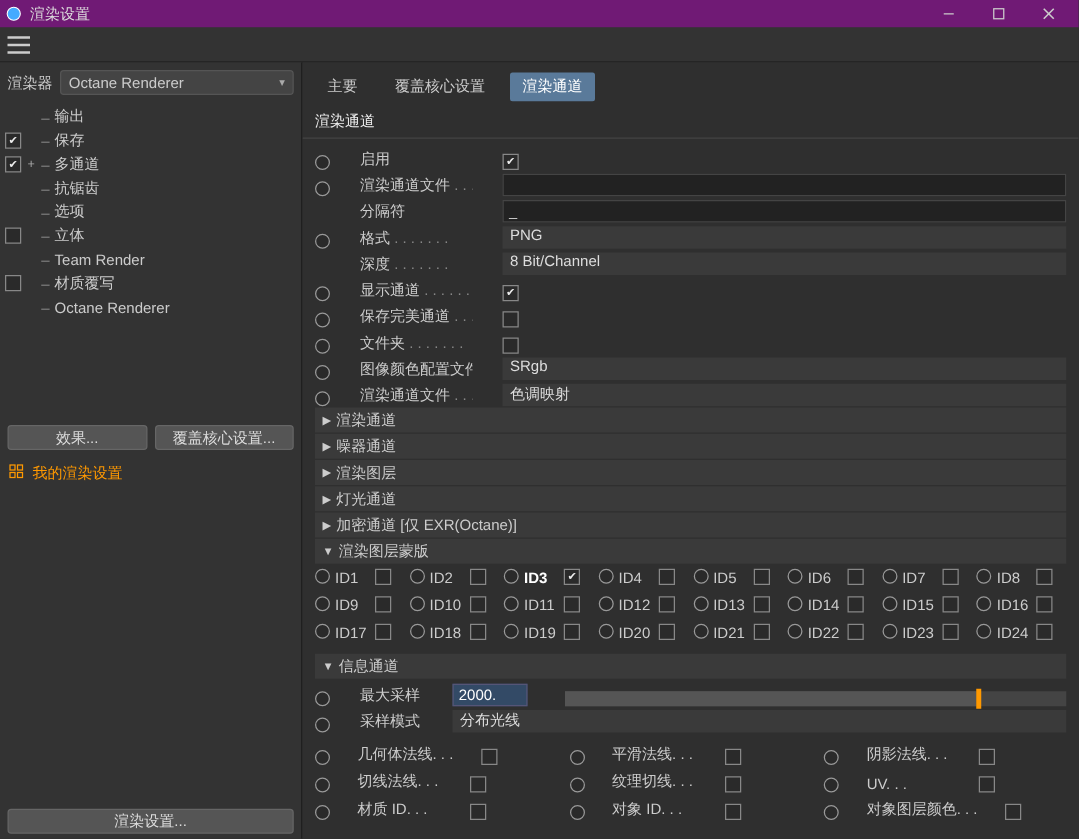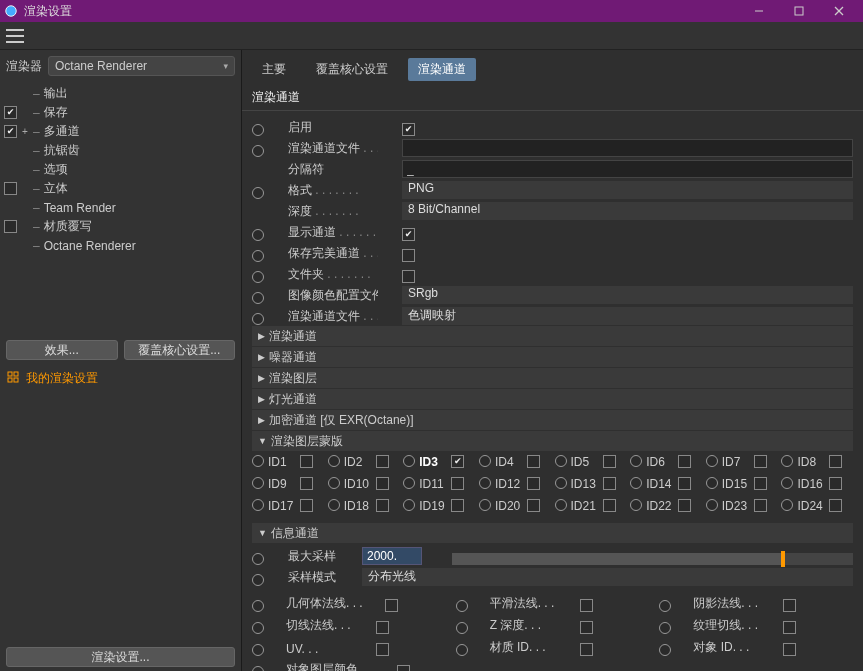--- a/index.html
+++ b/index.html
@@ -423,25 +423,20 @@
             <span class="lbl">阴影法线. . .</span>
             <span class="cb"></span>
           </div>
           <div class="info-cell">
             <span class="radio"></span>
             <span class="lbl">切线法线. . .</span>
             <span class="cb"></span>
           </div>
           <div class="info-cell">
             <span class="radio"></span>
-            <span class="lbl">Z 深度. . .</span>
-            <span class="cb"></span>
-          </div>
-          <div class="info-cell">
-            <span class="radio"></span>
             <span class="lbl">纹理切线. . .</span>
             <span class="cb"></span>
           </div>
           <div class="info-cell">
             <span class="radio"></span>
             <span class="lbl">UV. . .</span>
             <span class="cb"></span>
           </div>
           <div class="info-cell">
             <span class="radio"></span>

